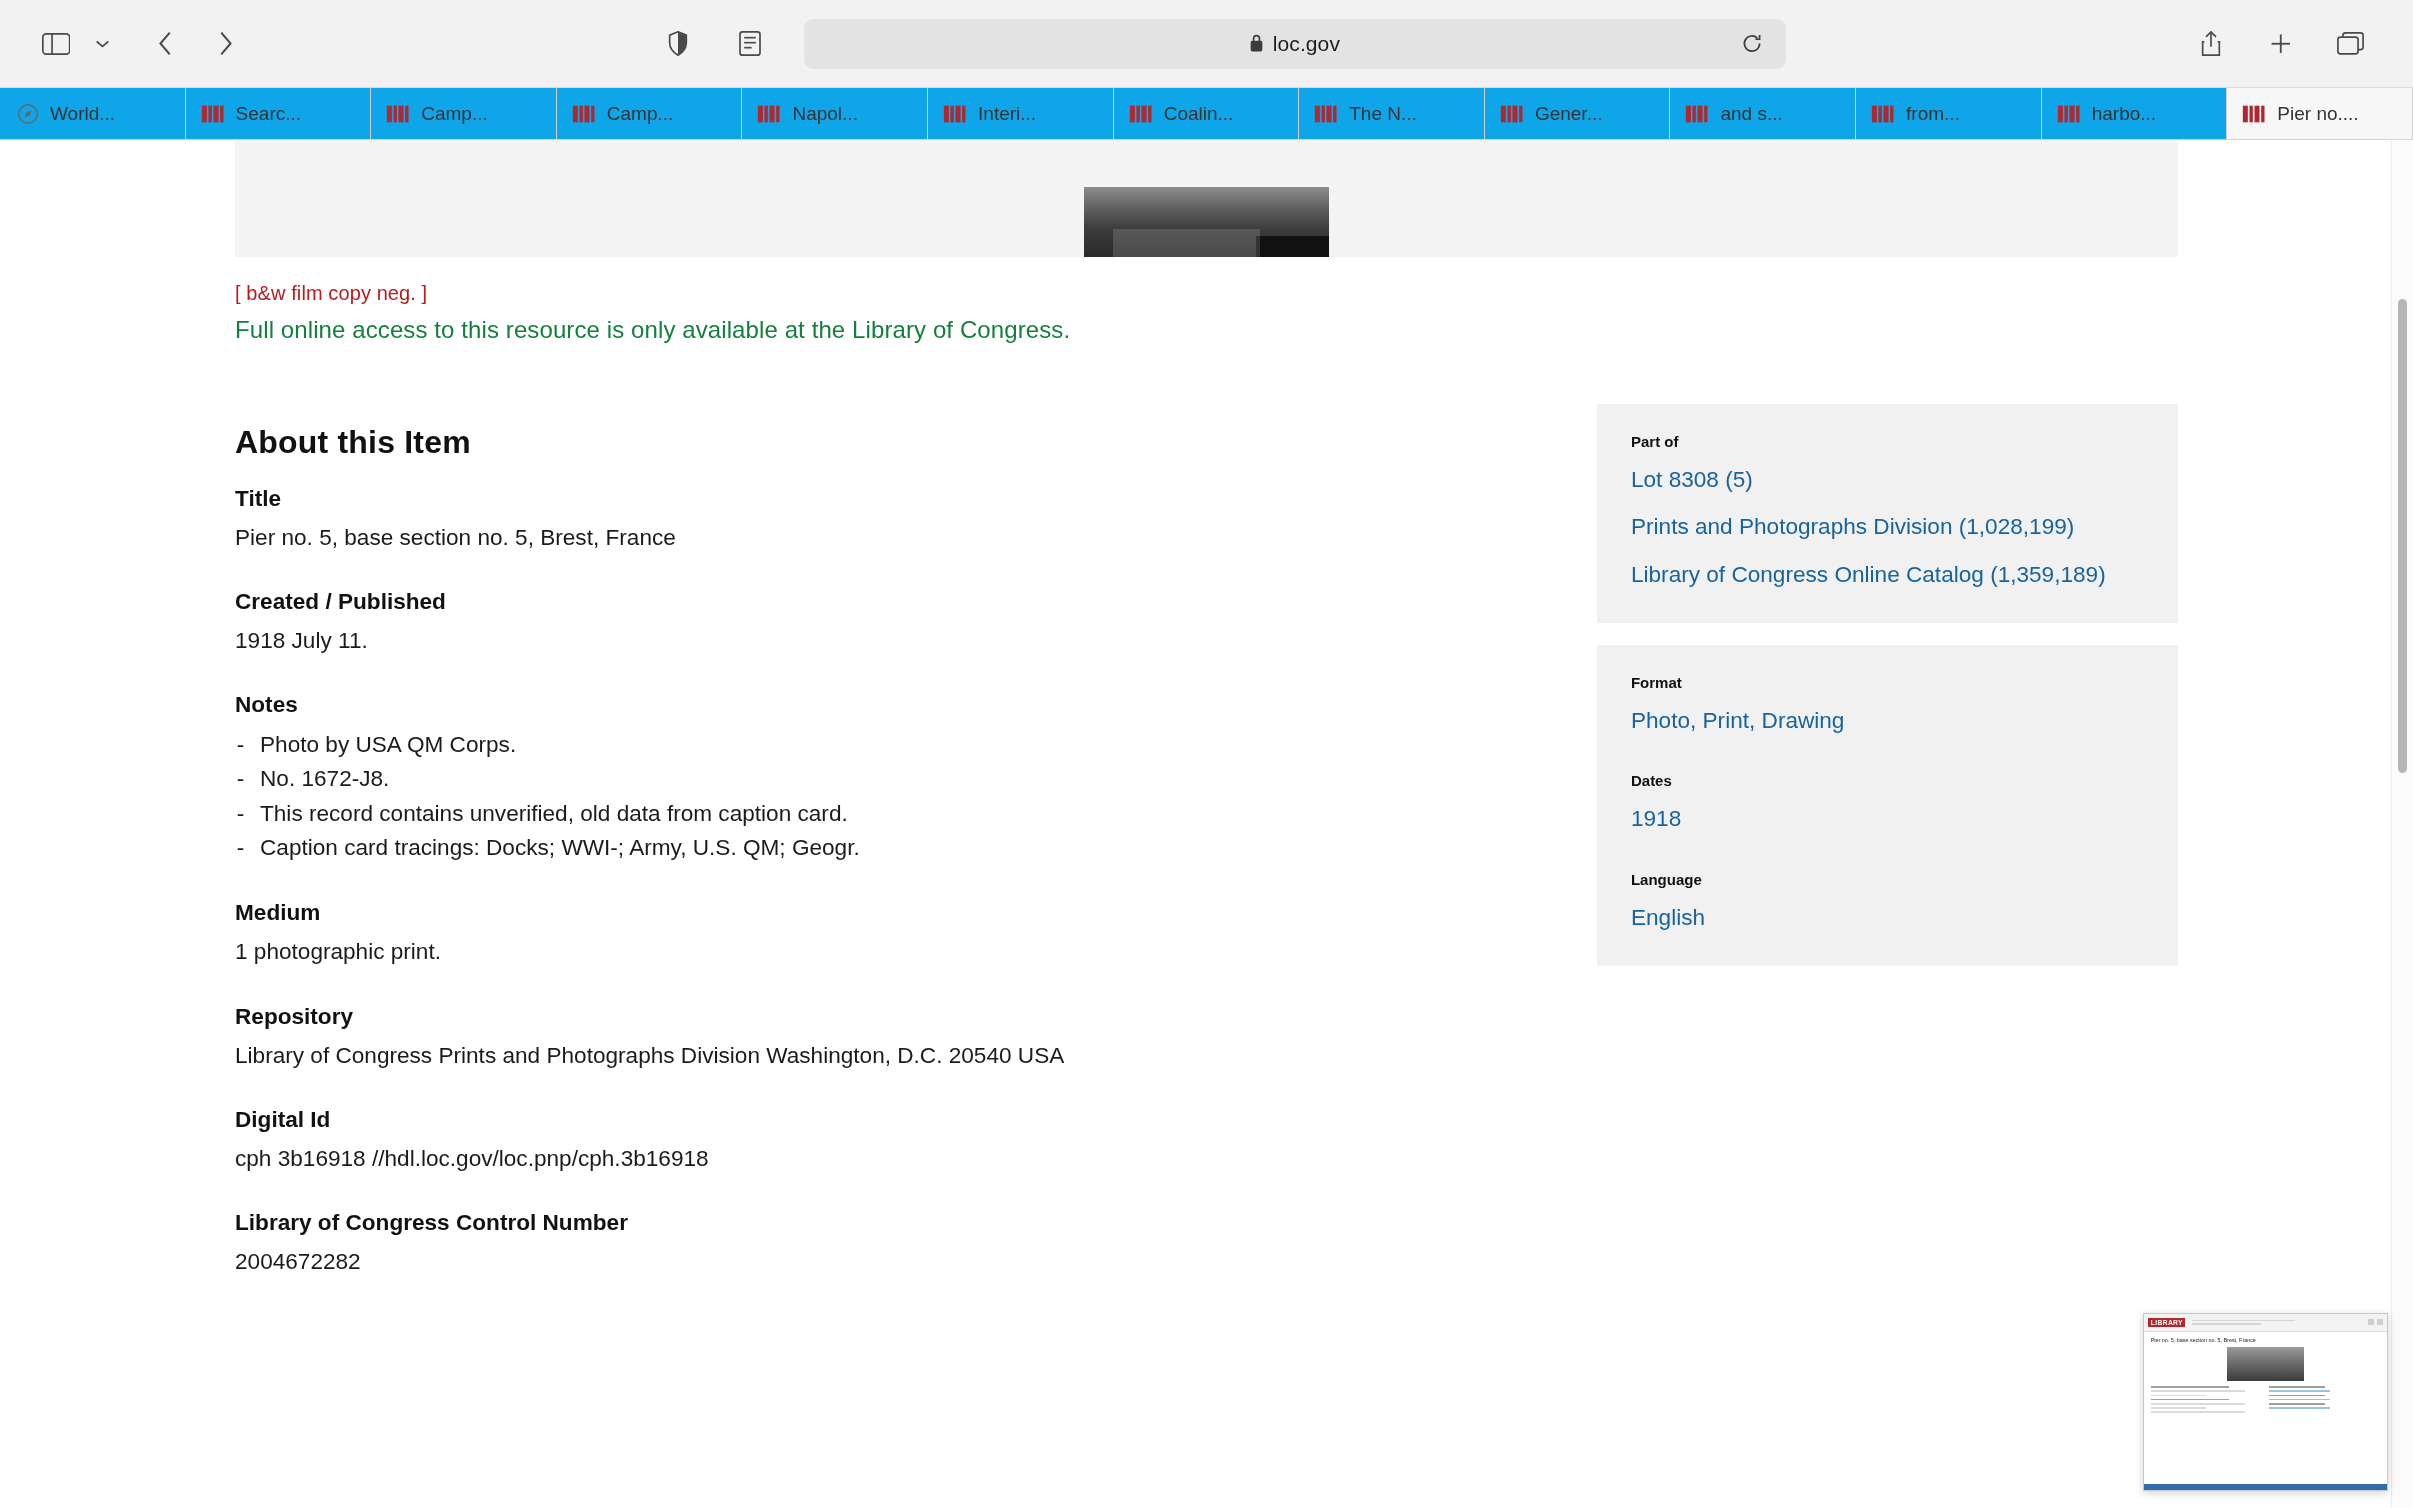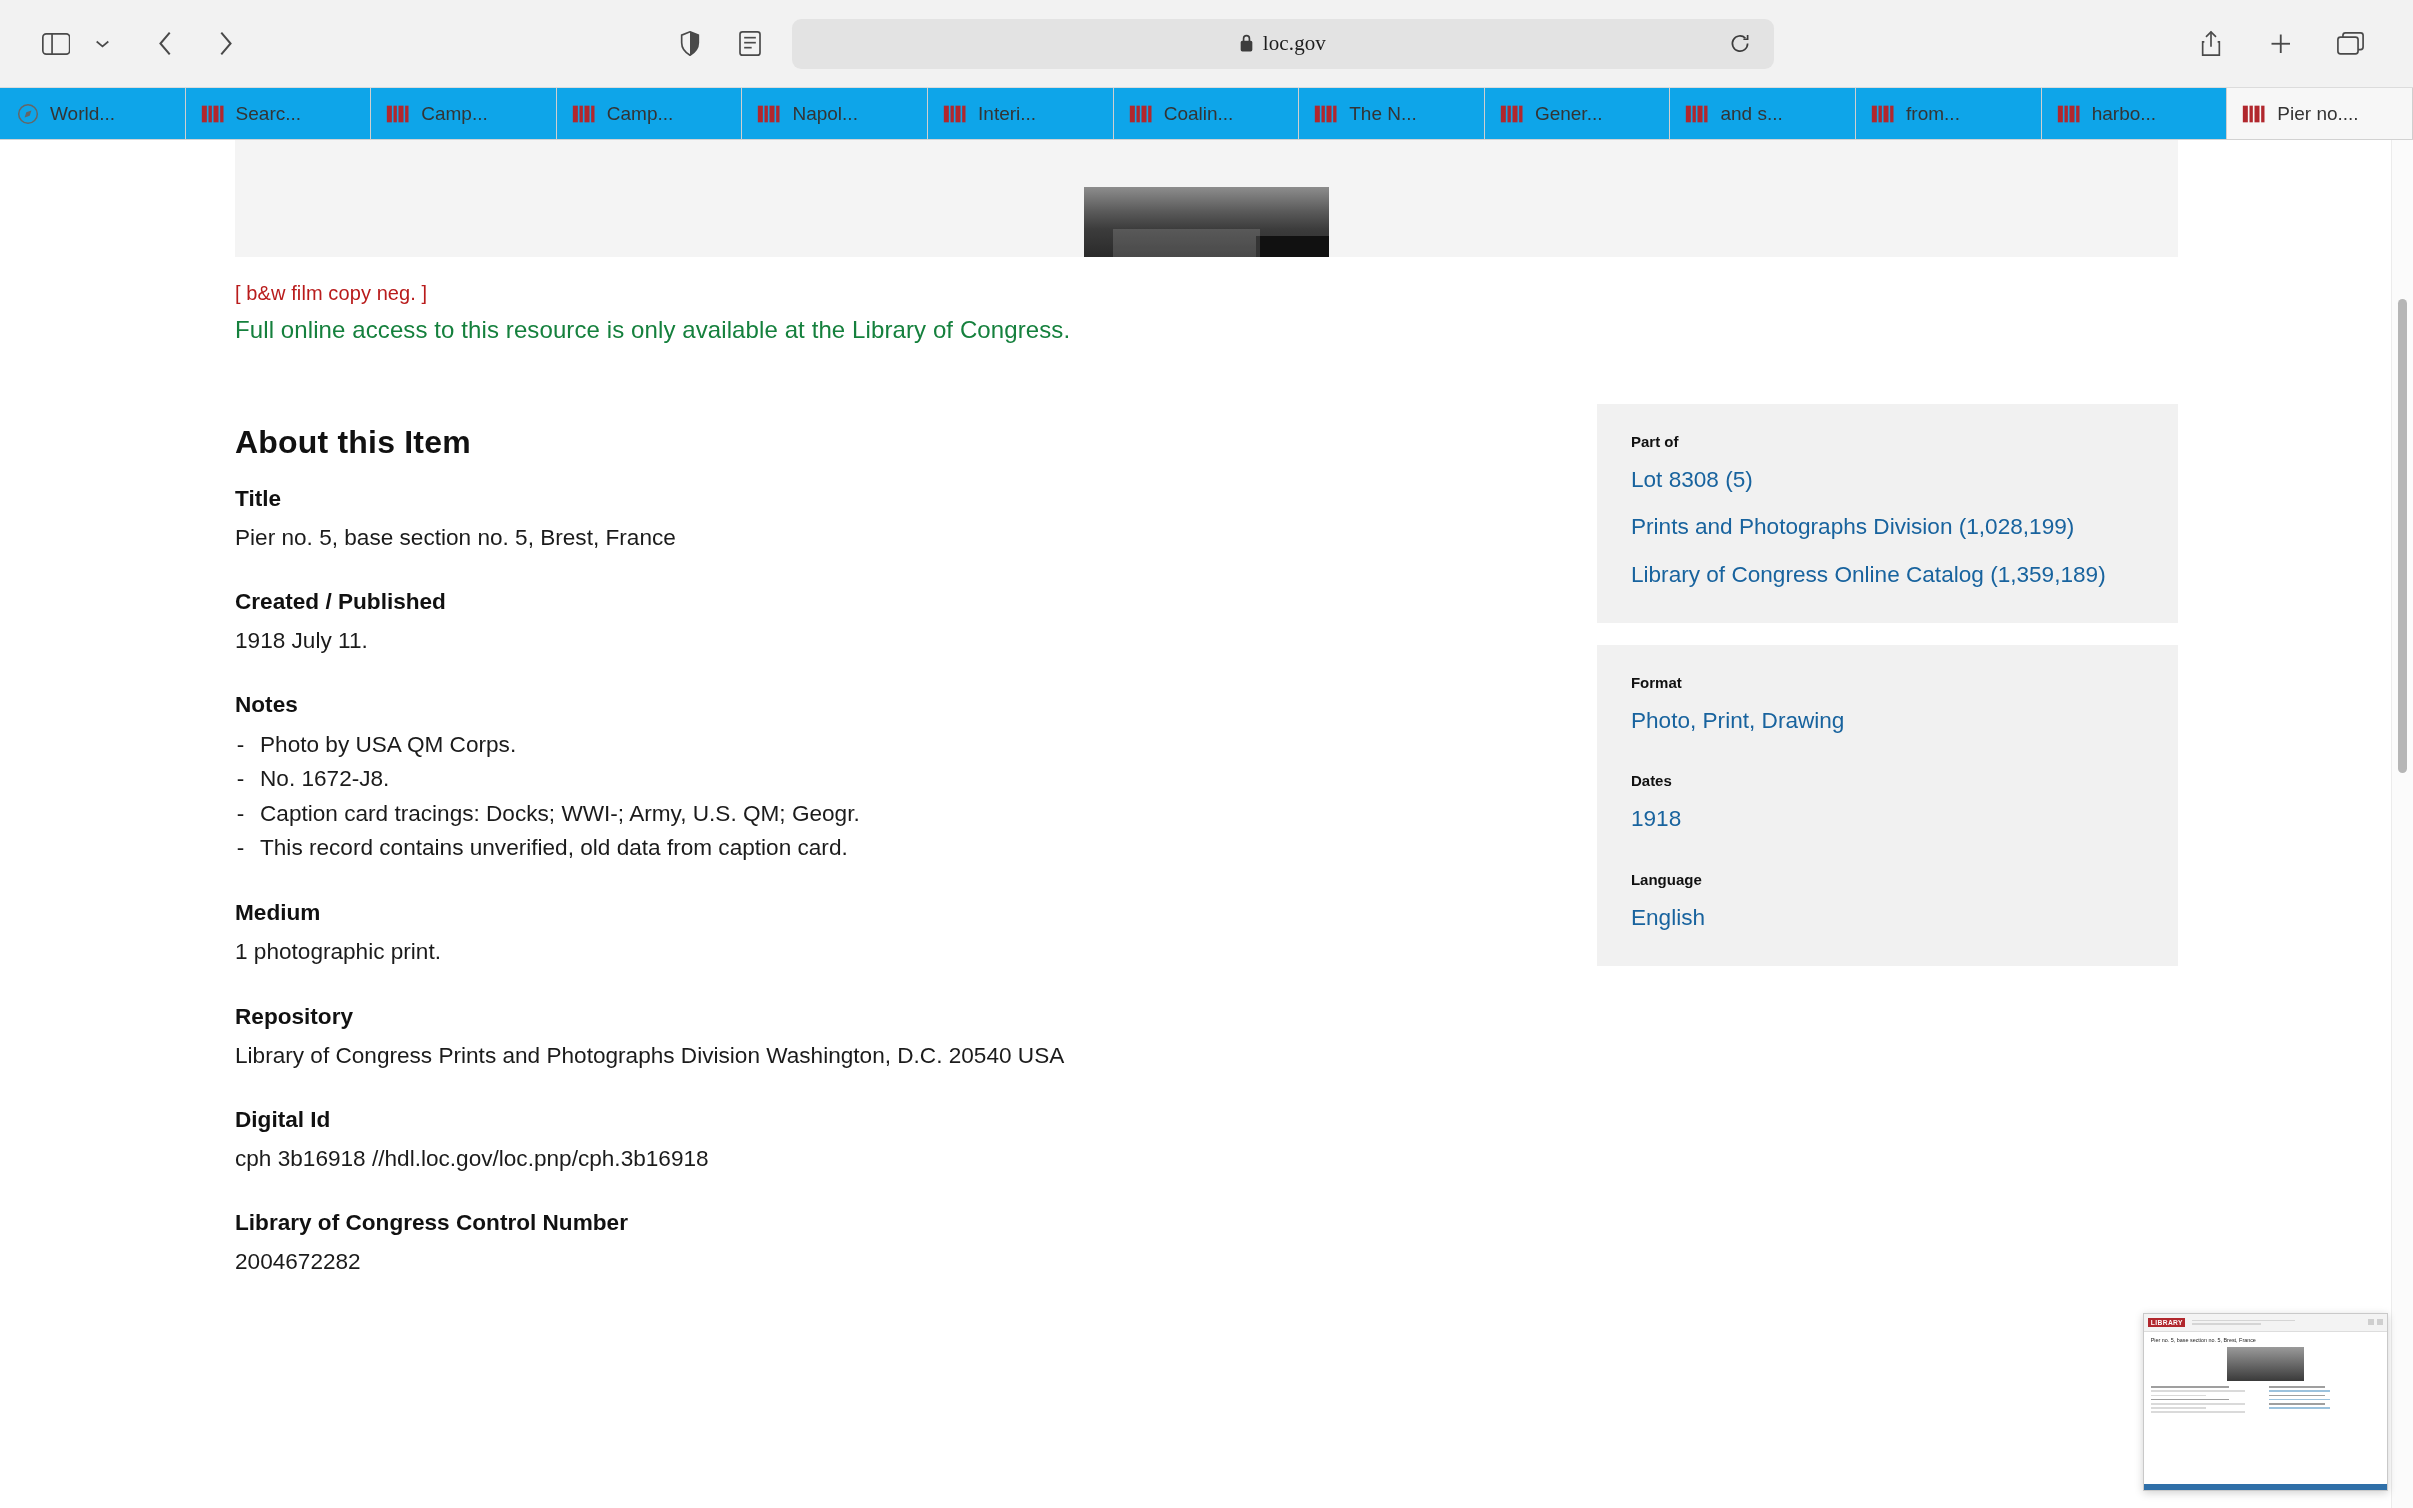--- a/index.html
+++ b/index.html
@@ -43,22 +43,21 @@
   .sidebar-toggle { margin-right: 1.7px; }
   .chev-small { width: 37px; }
   .nav-arrows { display: flex; align-items: center; margin-left: 15px; }
   .nav-arrows .icon-btn { width: 60px; }
 
   .tb-center {
     flex: 1;
     display: flex;
     align-items: center;
     justify-content: center;
-    gap: 0;
-    font-family: Liberation Serif, serif;
+    gap: 12px;
   }
   .shield-btn { width: 60px; height: 49px; display:flex; align-items:center; justify-content:center; color:#4a4a4a;}
   .reader-btn { width: 60px; height: 49px; display:flex; align-items:center; justify-content:center; color:#4a4a4a; margin-right: 11.7px;}
   .url-bar {
     width: 982px;
     height: 50px;
     background: #e3e3e3;
     border-radius: 9.2px;
     display: flex;
     align-items: center;
@@ -607,22 +606,22 @@
             </div>
             <div class="field">
               <div class="field-label">Created / Published</div>
               <div class="field-value">1918 July 11.</div>
             </div>
             <div class="field">
               <div class="field-label">Notes</div>
               <ul class="notes">
                 <li>Photo by USA QM Corps.</li>
                 <li>No. 1672-J8.</li>
+                <li>This record contains unverified, old data from caption card.</li>
                 <li>Caption card tracings: Docks; WWI-; Army, U.S. QM; Geogr.</li>
-                <li>This record contains unverified, old data from caption card.</li>
               </ul>
             </div>
             <div class="field">
               <div class="field-label">Medium</div>
               <div class="field-value">1 photographic print.</div>
             </div>
             <div class="field">
               <div class="field-label">Repository</div>
               <div class="field-value">Library of Congress Prints and Photographs Division Washington, D.C. 20540 USA</div>
             </div>

